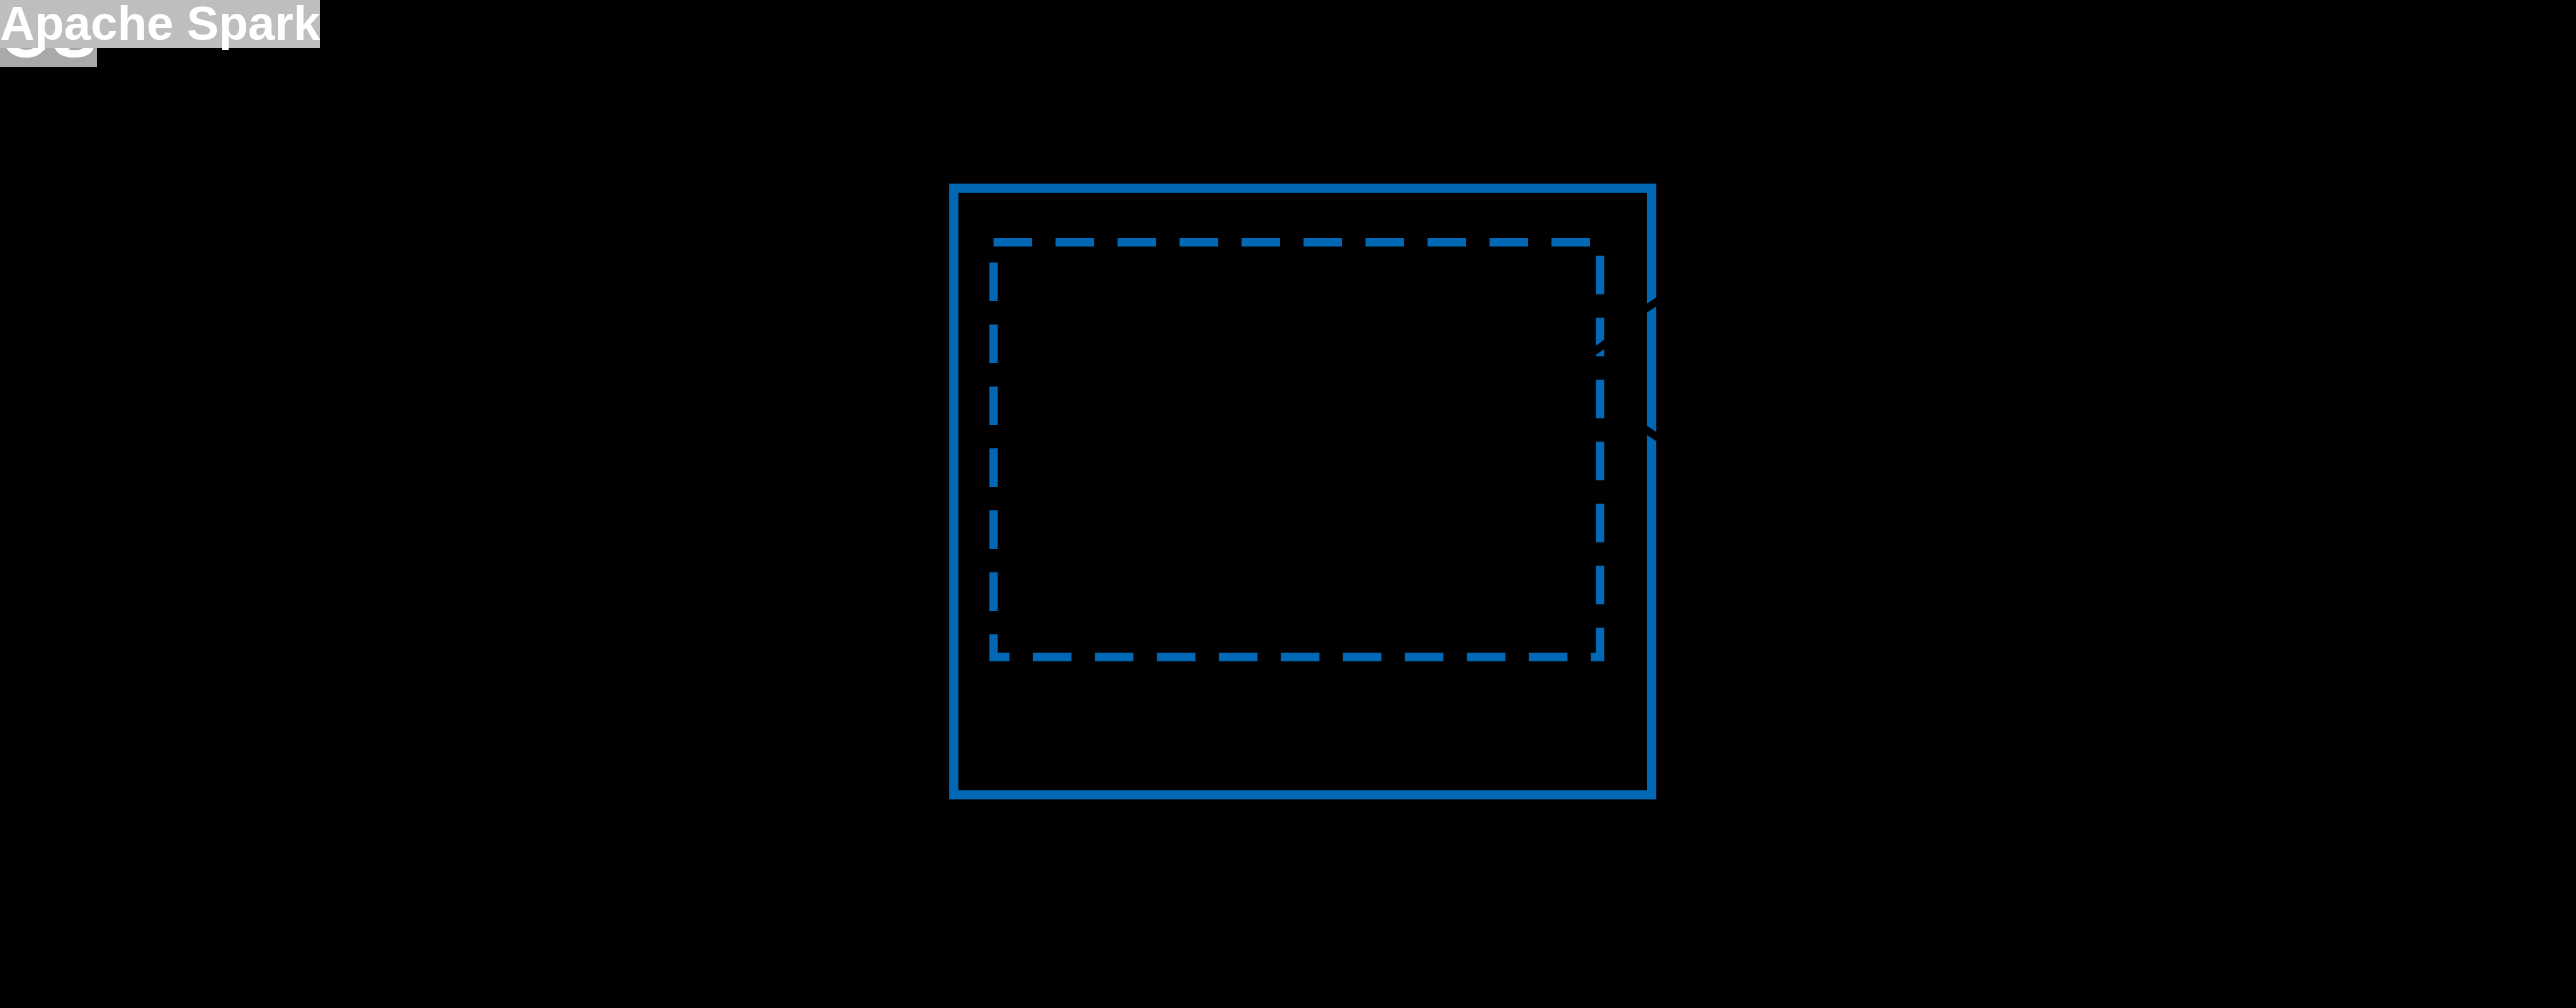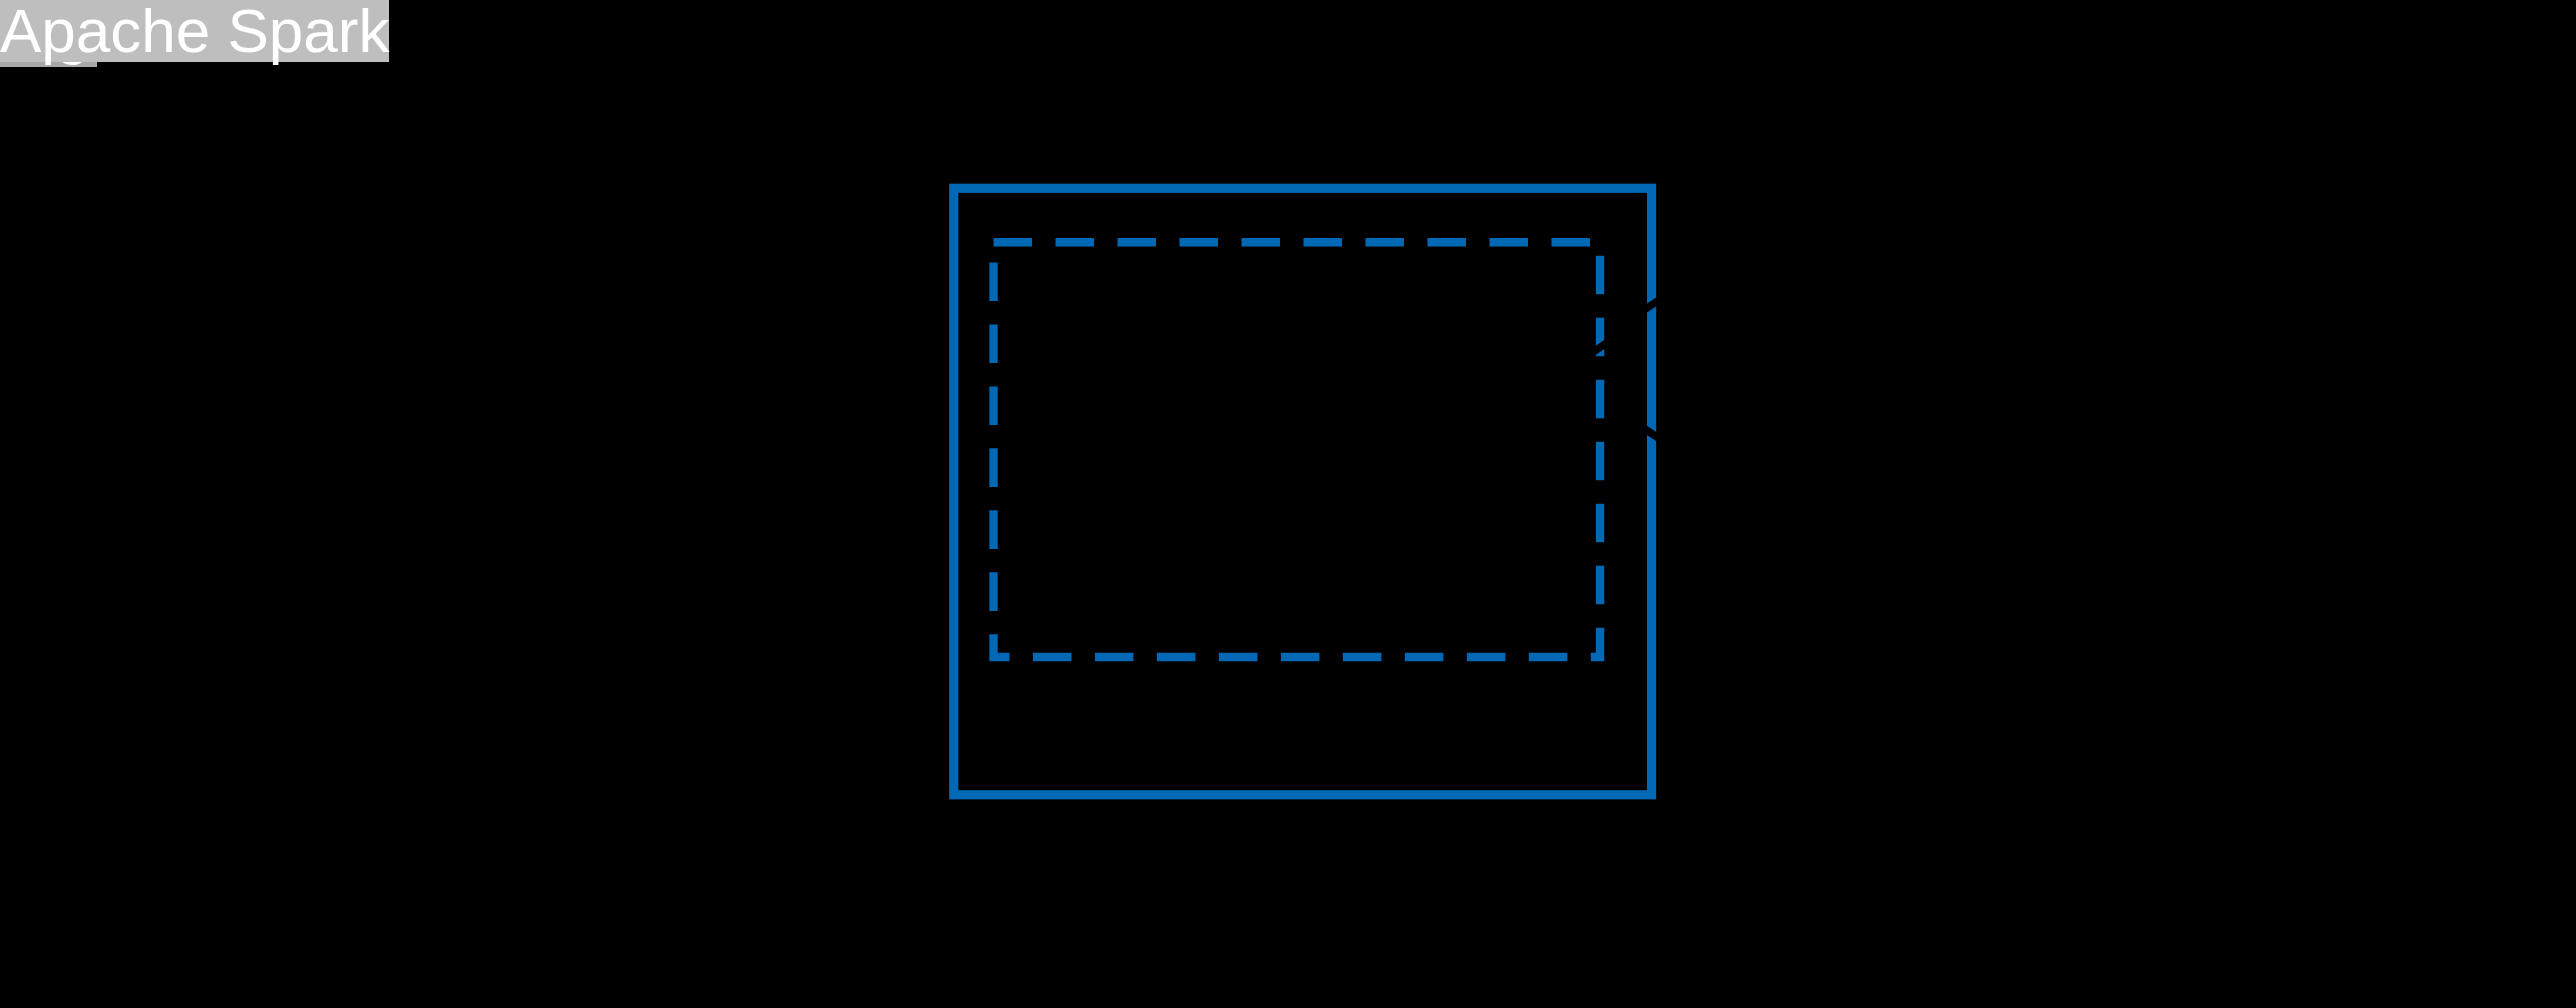--- a/index.html
+++ b/index.html
@@ -17,23 +17,24 @@
   }
   .box {
     position: absolute;
     display: flex;
     align-items: center;
     justify-content: center;
     box-sizing: border-box;
     z-index: 2;
   }
   .box span {
-    font-size: 62px;
+    font-size: 48px;
     line-height: 1;
     white-space: nowrap;
+    font-weight: bold;
   }
   .text-white span { color: #ffffff; }
   .text-black span { color: #000000; }
 
   
   #sgx-box   { left: 0;     top: 507;  width: 625; height: 222; }
 
   
   #app-box   { left: 1227;  top: 353;  width: 625; height: 229; }
   #libos-box { left: 1237;  top: 655;  width: 635; height: 230; }

